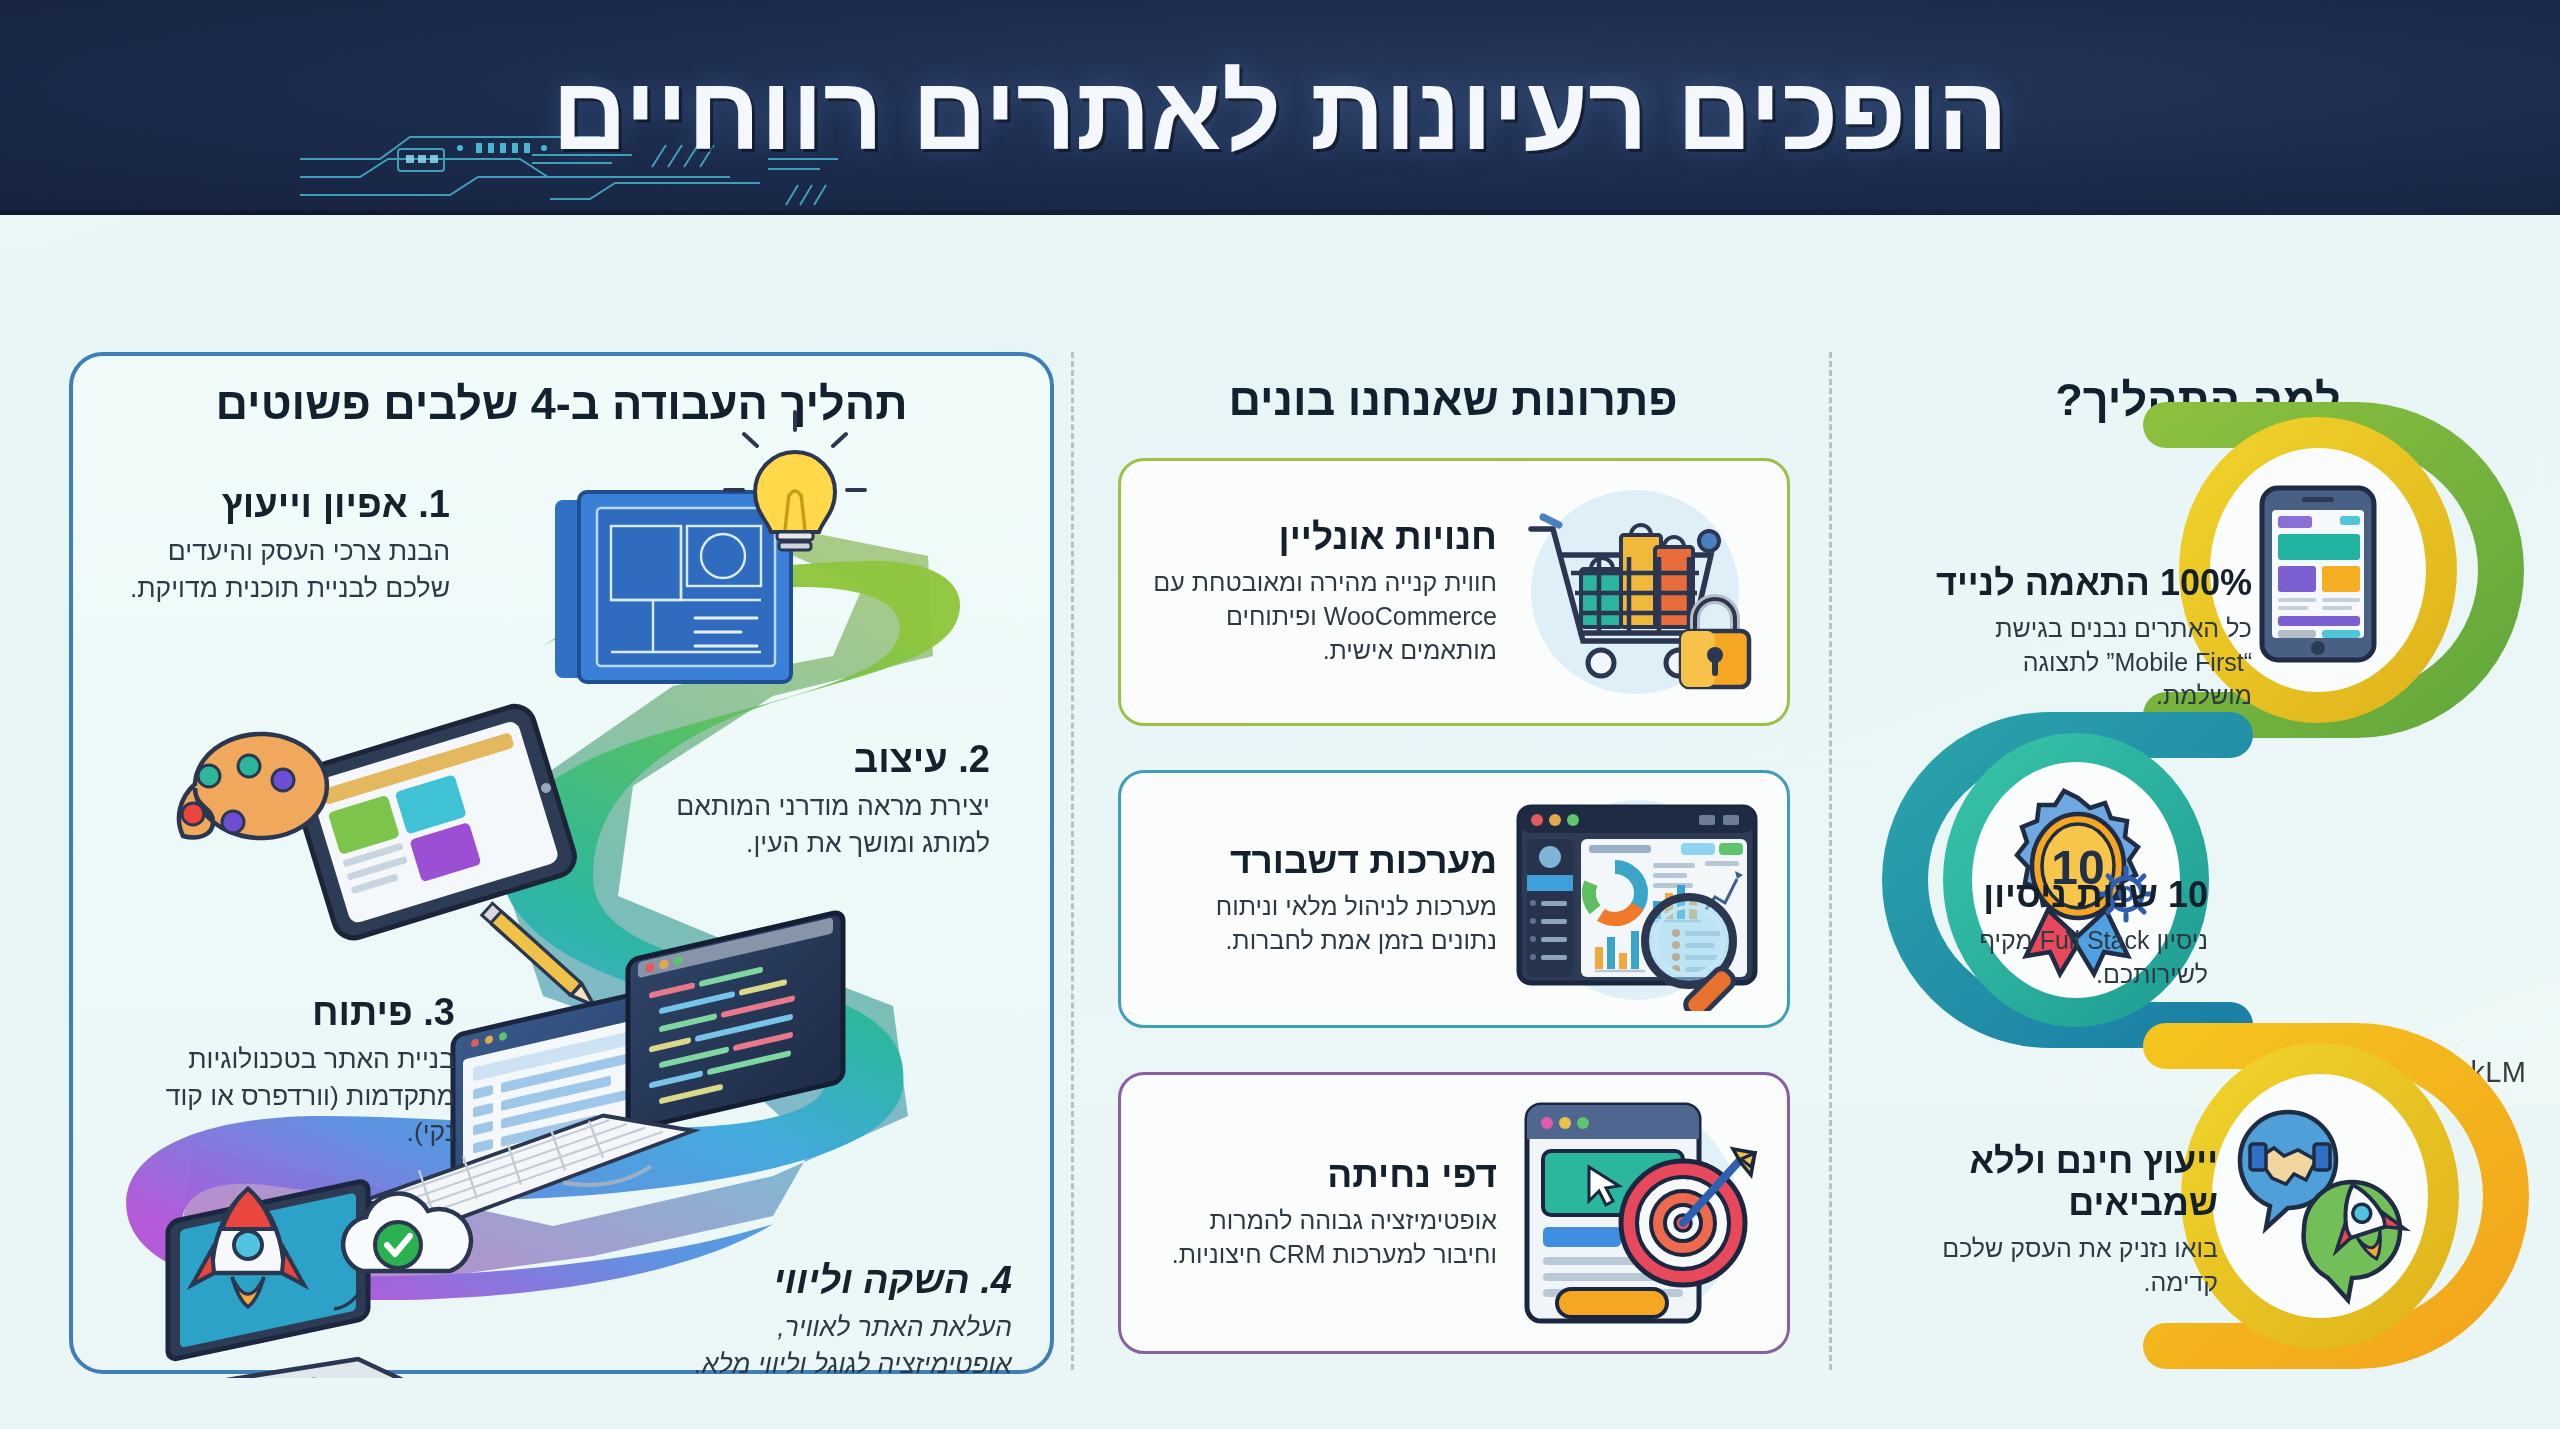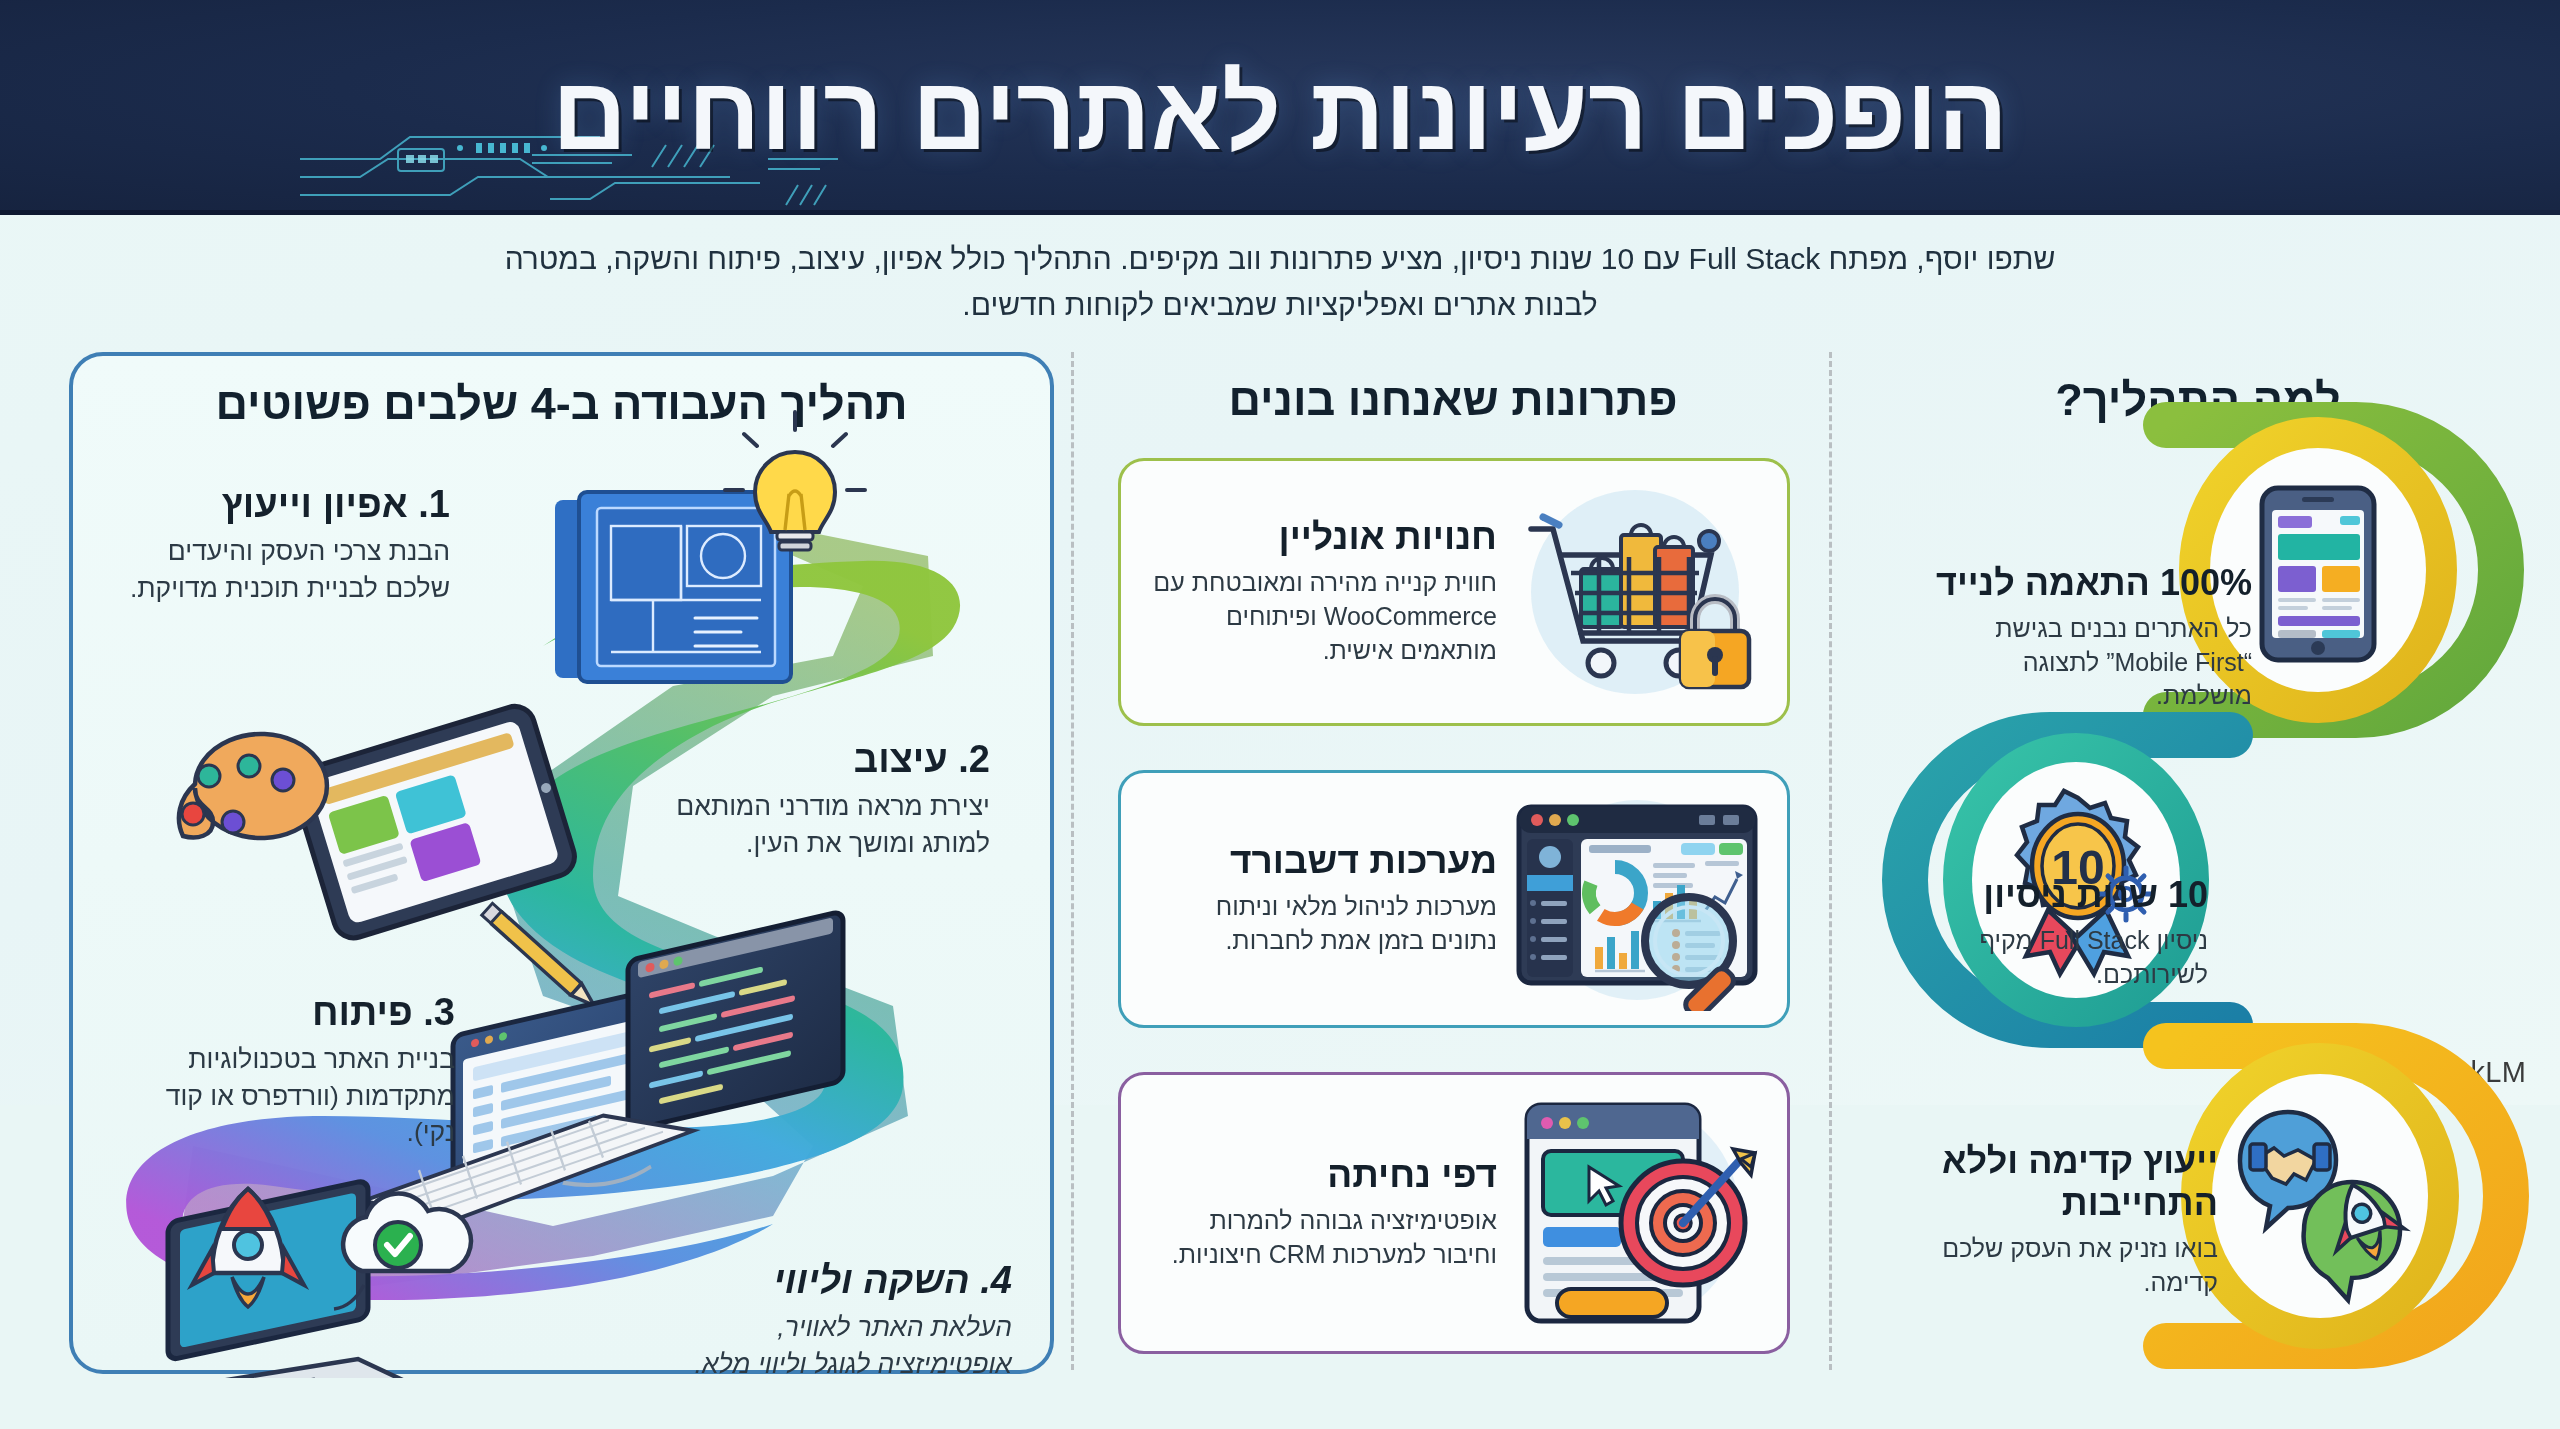--- a/index.html
+++ b/index.html
@@ -113,21 +113,20 @@
       <g fill="#8fe4f2" opacity=".85">
         <rect x="106" y="30" width="8" height="8"></rect>
           <rect x="118" y="30" width="8" height="8"></rect>
         <rect x="130" y="30" width="8" height="8"></rect>
       </g>
     </svg>
     <h1>הופכים  רעיונות לאתרים רווחיים</h1>
     <div class="hdr-bottom-line"></div>
   </div>
 
-  <div class="intro">שתפו יוסף, מפתח Full Stack עם 10 שנות ניסיון, מציע פתרונות ווב מקיפים. התהליך כולל אפיון, עיצוב, פיתוח והשקה, במטרה לבנות אתרים ואפליקציות שמביאים לקוחות חדשים.</div>
 
   <div class="vdiv d1"></div>
   <div class="vdiv d2"></div>
 
   <div class="panel-left">
     <div class="col-title">תהליך העבודה ב-4 שלבים פשוטים</div>
 
     <svg class="road" viewBox="0 0 985 1022">
       <defs>
         <linearGradient id="roadg" x1="0.75" y1="0" x2="0.25" y2="1">
@@ -622,21 +621,21 @@
 
     <div class="why w1">
       <div class="w-h">100% התאמה לנייד</div>
       <div class="w-d">כל האתרים נבנים בגישת “Mobile First” לתצוגה מושלמת.</div>
     </div>
     <div class="why w2">
       <div class="w-h">10 שנות ניסיון</div>
       <div class="w-d">ניסיון Full Stack מקיף לשירותכם.</div>
     </div>
     <div class="why w3">
-      <div class="w-h">ייעוץ קדימה וללא התחייבות</div>
+      <div class="w-h">ייעוץ חינם וללא שמביאים</div>
       <div class="w-d">בואו נזניק את העסק שלכם קדימה.</div>
     </div>
   </div>
 
   <div class="wm">
     <svg width="28" height="26" viewBox="0 0 28 26">
       <g fill="none" stroke="#111" stroke-width="2.1" stroke-linecap="round">
         <path d="M3 22 C3 10 9 3 17 3 C22 3 25 7 25 12"></path>
         <path d="M8 22 C8 13 12 8 17 8 C21 8 24 11 24 15"></path>
         <path d="M13 22 C13 17 15 14 18 14 C21 14 23 17 23 20"></path>

